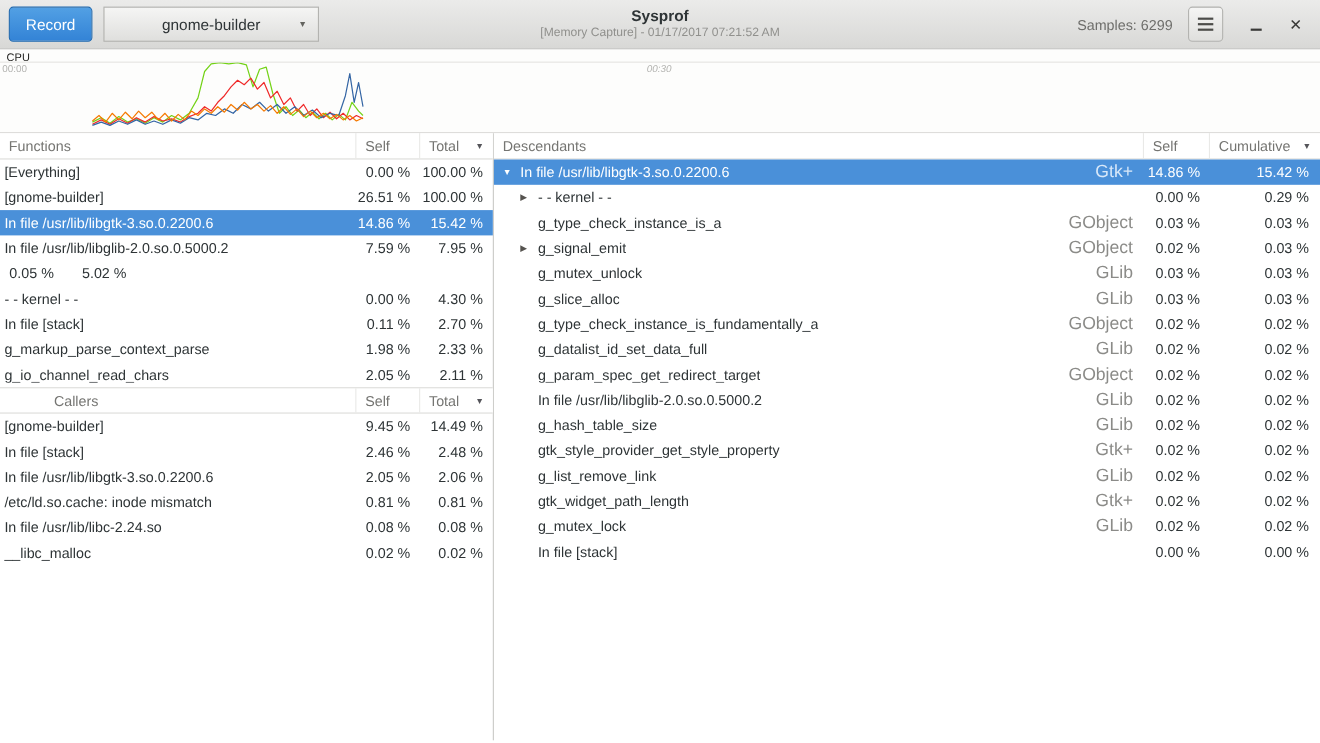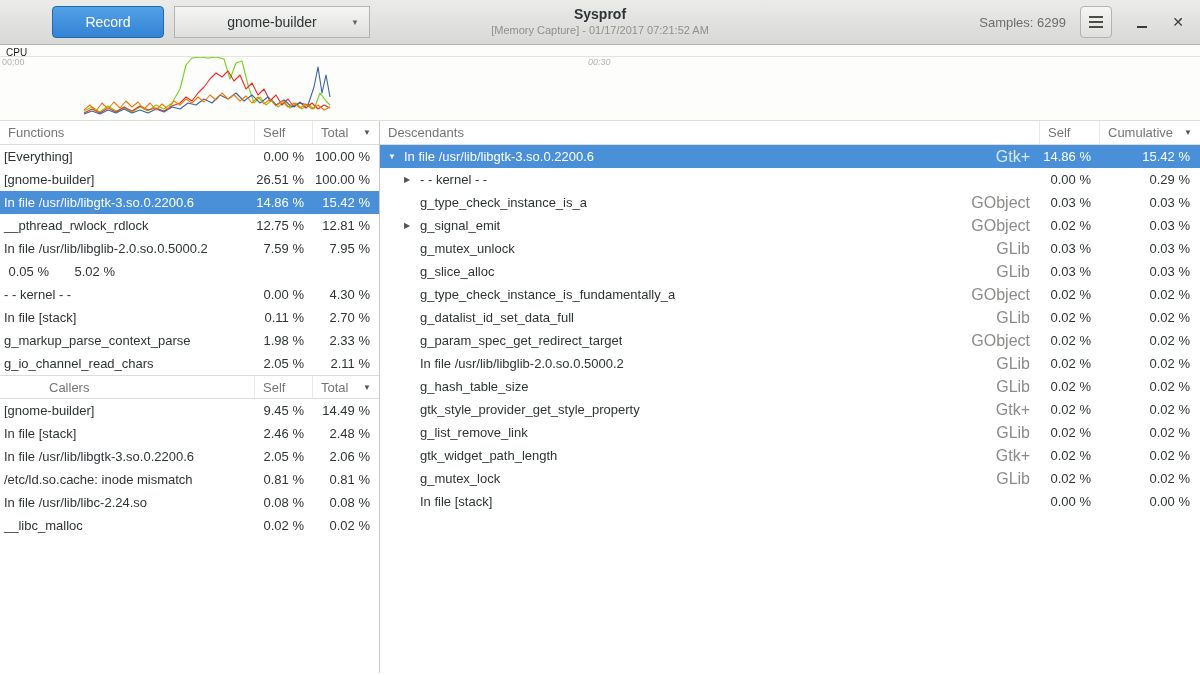--- a/index.html
+++ b/index.html
@@ -17,27 +17,26 @@
     height: 45px;
     background: linear-gradient(to bottom, #ebebea, #d8d8d6);
     border-bottom: 1px solid #b4b4b1;
     display: flex;
     align-items: center;
     padding: 0 8px;
     gap: 10px;
     position: relative;
   }
   .record-btn {
-    width: 112px; height: 32px;
+    width: 76px; height: 32px;
     border-radius: 4px;
     border: 1px solid #1f69b0;
     background: linear-gradient(to bottom, #52a0e4, #3383d6);
     color: #ffffff;
     font-size: 14px;
-    margin-left: 44px;
   }
   .target-btn {
     width: 196px; height: 32px;
     border-radius: 0;
     border: 1px solid #b3b3b0;
     background: linear-gradient(to bottom, #f5f5f4, #dfdfdd);
     color: #2e3436;
     font-size: 14px;
     display: flex; align-items: center;
     position: relative;
@@ -81,21 +80,21 @@
   }
   .cpu-area svg { position: absolute; left: 0; top: 0; width: 1200px; height: 76px; }
   .ruler-line { position: absolute; top: 11px; left: 0; right: 0; height: 1px; background: #e4e3e1; }
   .cpu-label { position: absolute; left: 6px; top: 2px; font-size: 10px; color: #1d1d1b; }
   .tick { position: absolute; top: 12px; font-size: 9px; color: #b3b3b0; }
   .tick-left { left: 2px; }
   .tick-mid { left: 588px; font-style: italic; }
 
   
   .main { display: flex; height: 552px; background: #ffffff; }
-  .left-pane { width: 380px; border-right: 1px solid #c9c9c6; }
+  .left-pane { width: 449px; border-right: 1px solid #c9c9c6; }
   .right-pane { flex: 1; min-width: 0; }
 
   .thead {
     display: flex; height: 24px; align-items: stretch;
     background: #ffffff;
     border-bottom: 1px solid #dcdcda;
     color: #757572; font-size: 13px;
   }
   .callers-section .thead { border-top: 1px solid #dcdcda; padding-left: 41px; }
   .th { display: flex; align-items: center; padding: 0 8px; border-right: 1px solid #e9e9e7; }
@@ -186,25 +185,20 @@
             <span class="c-name">[gnome-builder]</span>
             <span class="c-self">26.51 %</span>
             <span class="c-total">100.00 %</span>
           </div>
           <div class="trow selected">
             <span class="c-name">In file /usr/lib/libgtk-3.so.0.2200.6</span>
             <span class="c-self">14.86 %</span>
             <span class="c-total">15.42 %</span>
           </div>
           <div class="trow">
-            <span class="c-name">__pthread_rwlock_rdlock</span>
-            <span class="c-self">12.75 %</span>
-            <span class="c-total">12.81 %</span>
-          </div>
-          <div class="trow">
             <span class="c-name">In file /usr/lib/libglib-2.0.so.0.5000.2</span>
             <span class="c-self">7.59 %</span>
             <span class="c-total">7.95 %</span>
           </div>
           <div class="trow">
             <span class="c-self">0.05 %</span>
             <span class="c-total">5.02 %</span>
           </div>
           <div class="trow">
             <span class="c-name">- - kernel - -</span>

